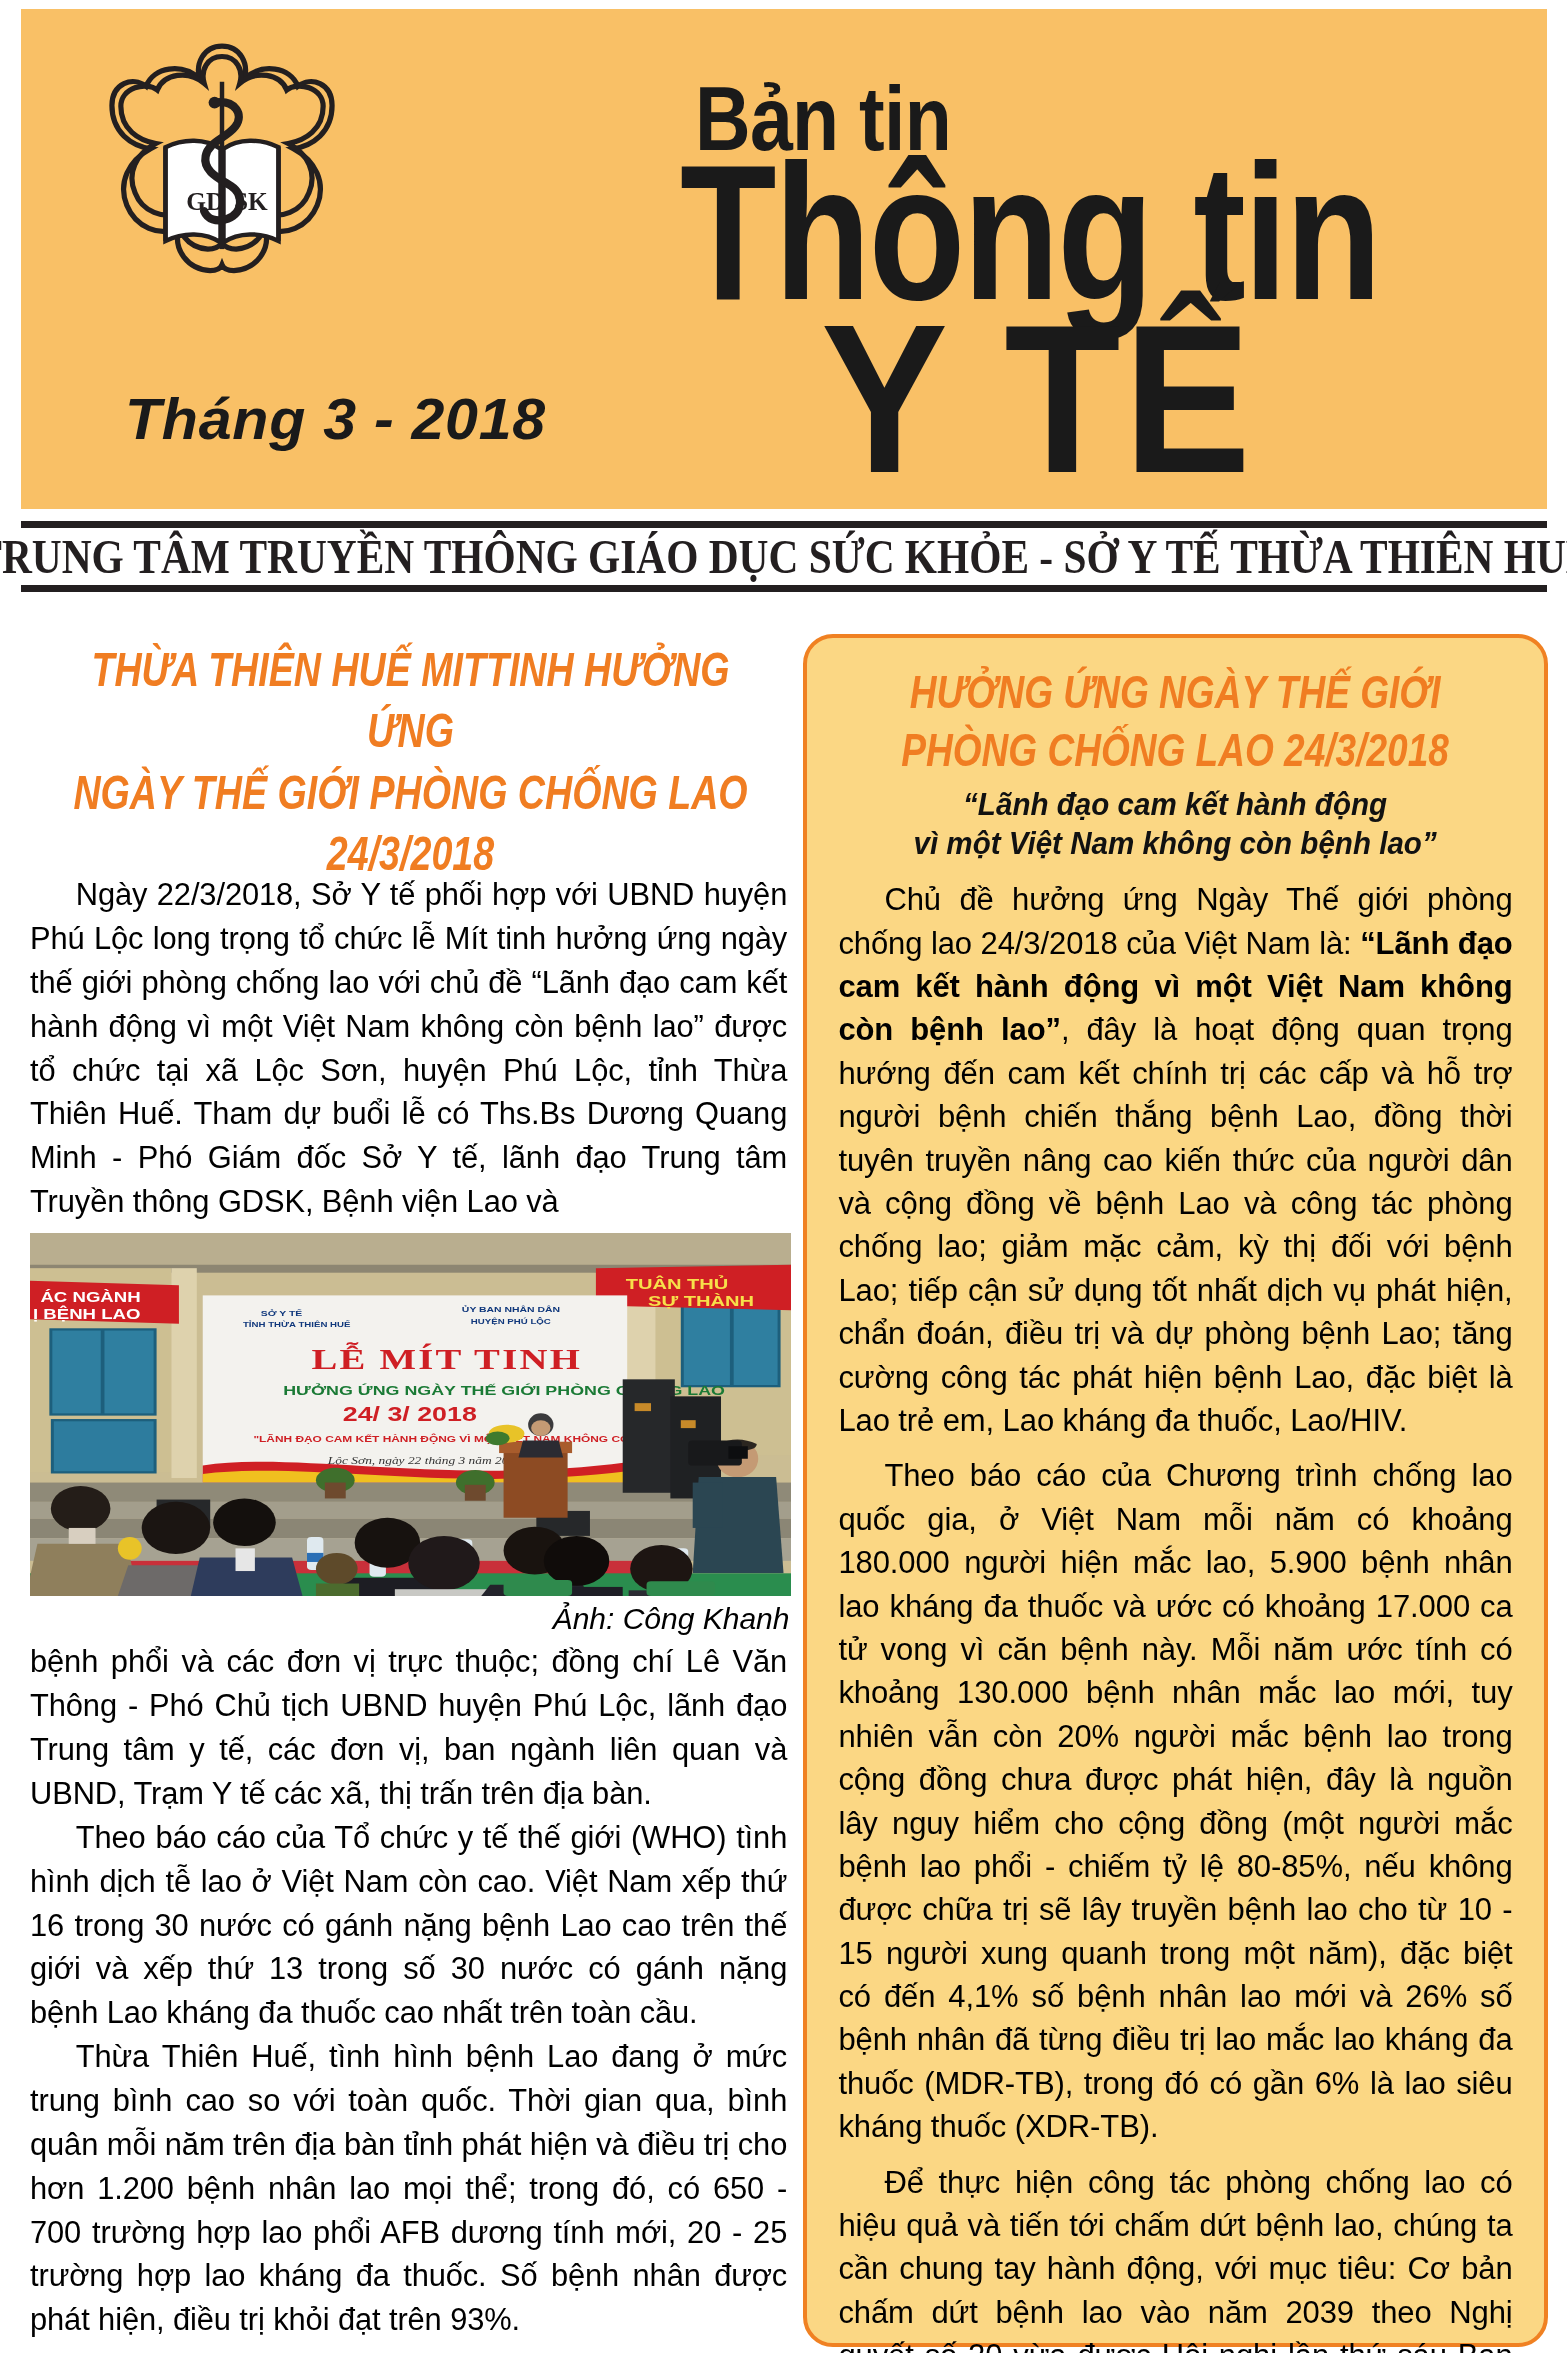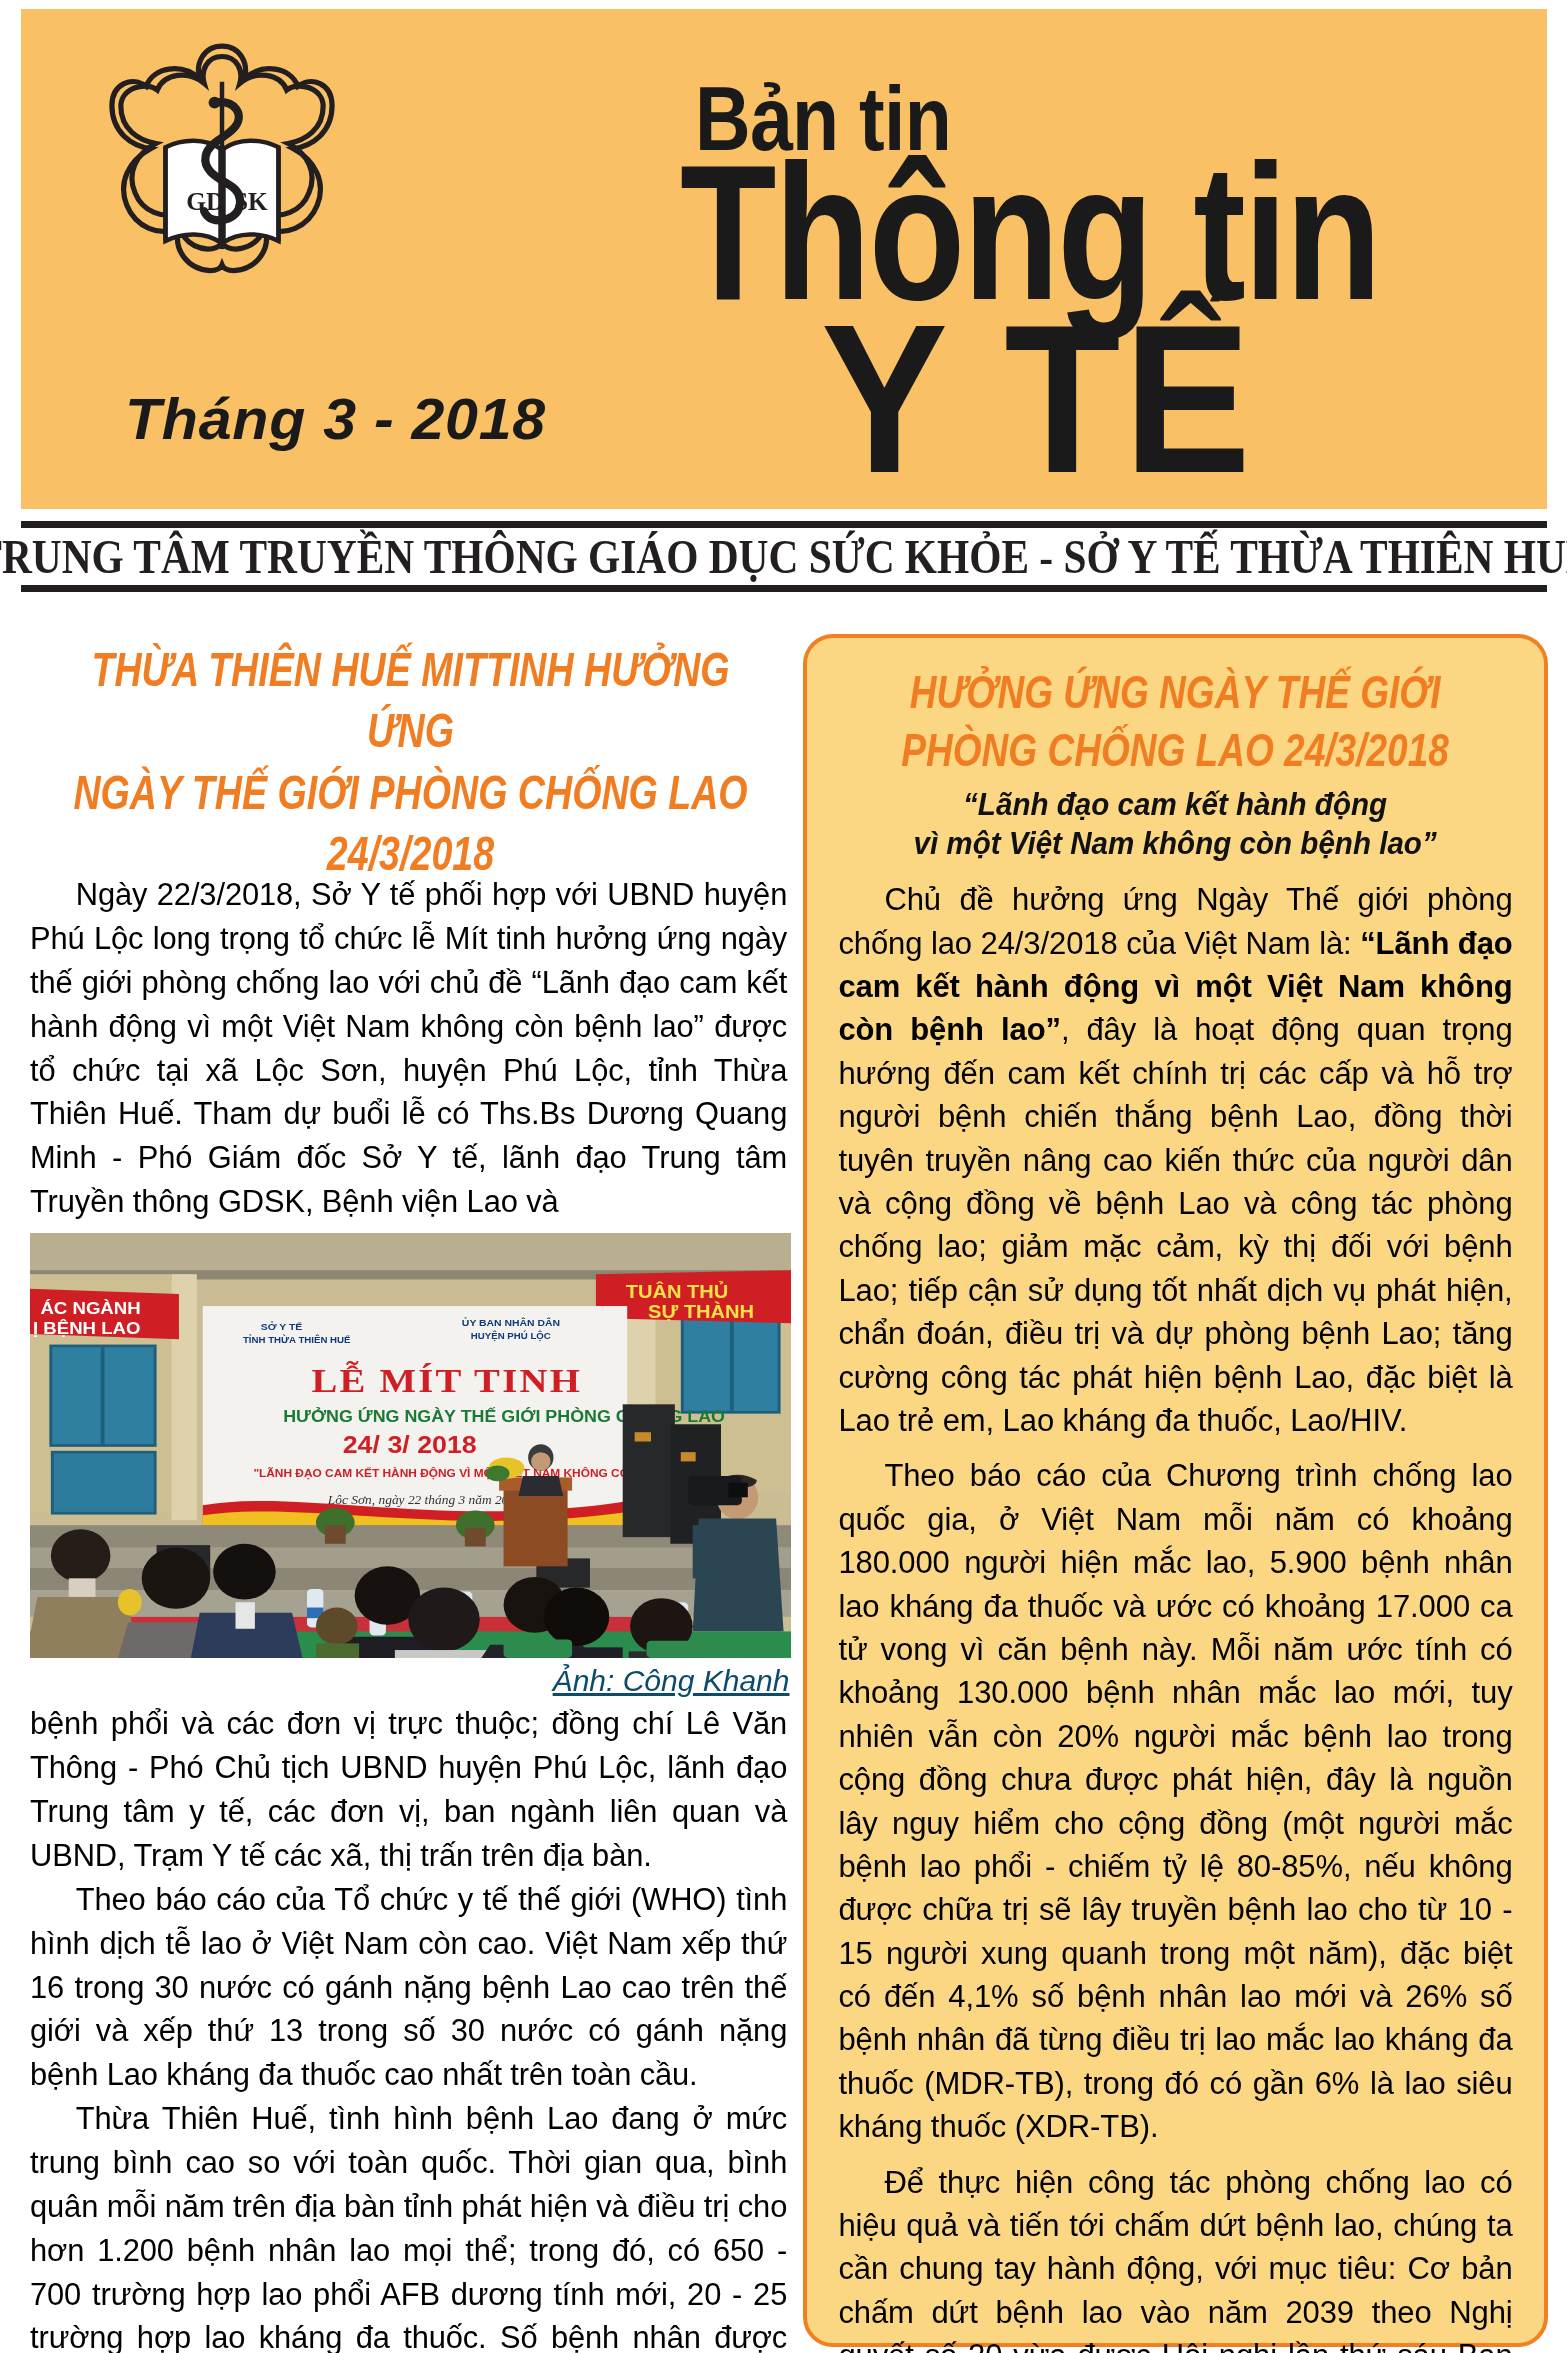--- a/index.html
+++ b/index.html
@@ -82,27 +82,27 @@
   .body-text{
     margin-top:34px;
     font-size:31px;line-height:1.415;
     color:#000;text-align:justify;
     letter-spacing:-0.1px;
     transform:scaleX(0.995);
     transform-origin:left top;
   }
   .body-text p{margin:0;text-indent:46px;}
   .photo{
-    position:relative;width:761px;height:425px;margin:9px 0 0 0;
+    position:relative;width:761px;height:363px;margin:9px 0 0 0;
     overflow:hidden;background:#6d6a5e;
   }
   .photo svg{display:block;width:100%;height:100%;}
   .photo-credit{
     text-align:right;font-style:italic;font-size:30px;
-    color:#0c4a6e;margin:6px 1.5px 3px 0;text-decoration:underline;
+    color:#000000;margin:6px 1.5px 3px 0;
   }
 
   
   .col-right{
     position:absolute;left:803px;top:634px;width:745px;height:1713px;
     background:#FBD784;
     border:4.5px solid #F08122;
     border-radius:30px;
     box-sizing:border-box;
     padding:18px 19.4px 13.4px 19.4px;

